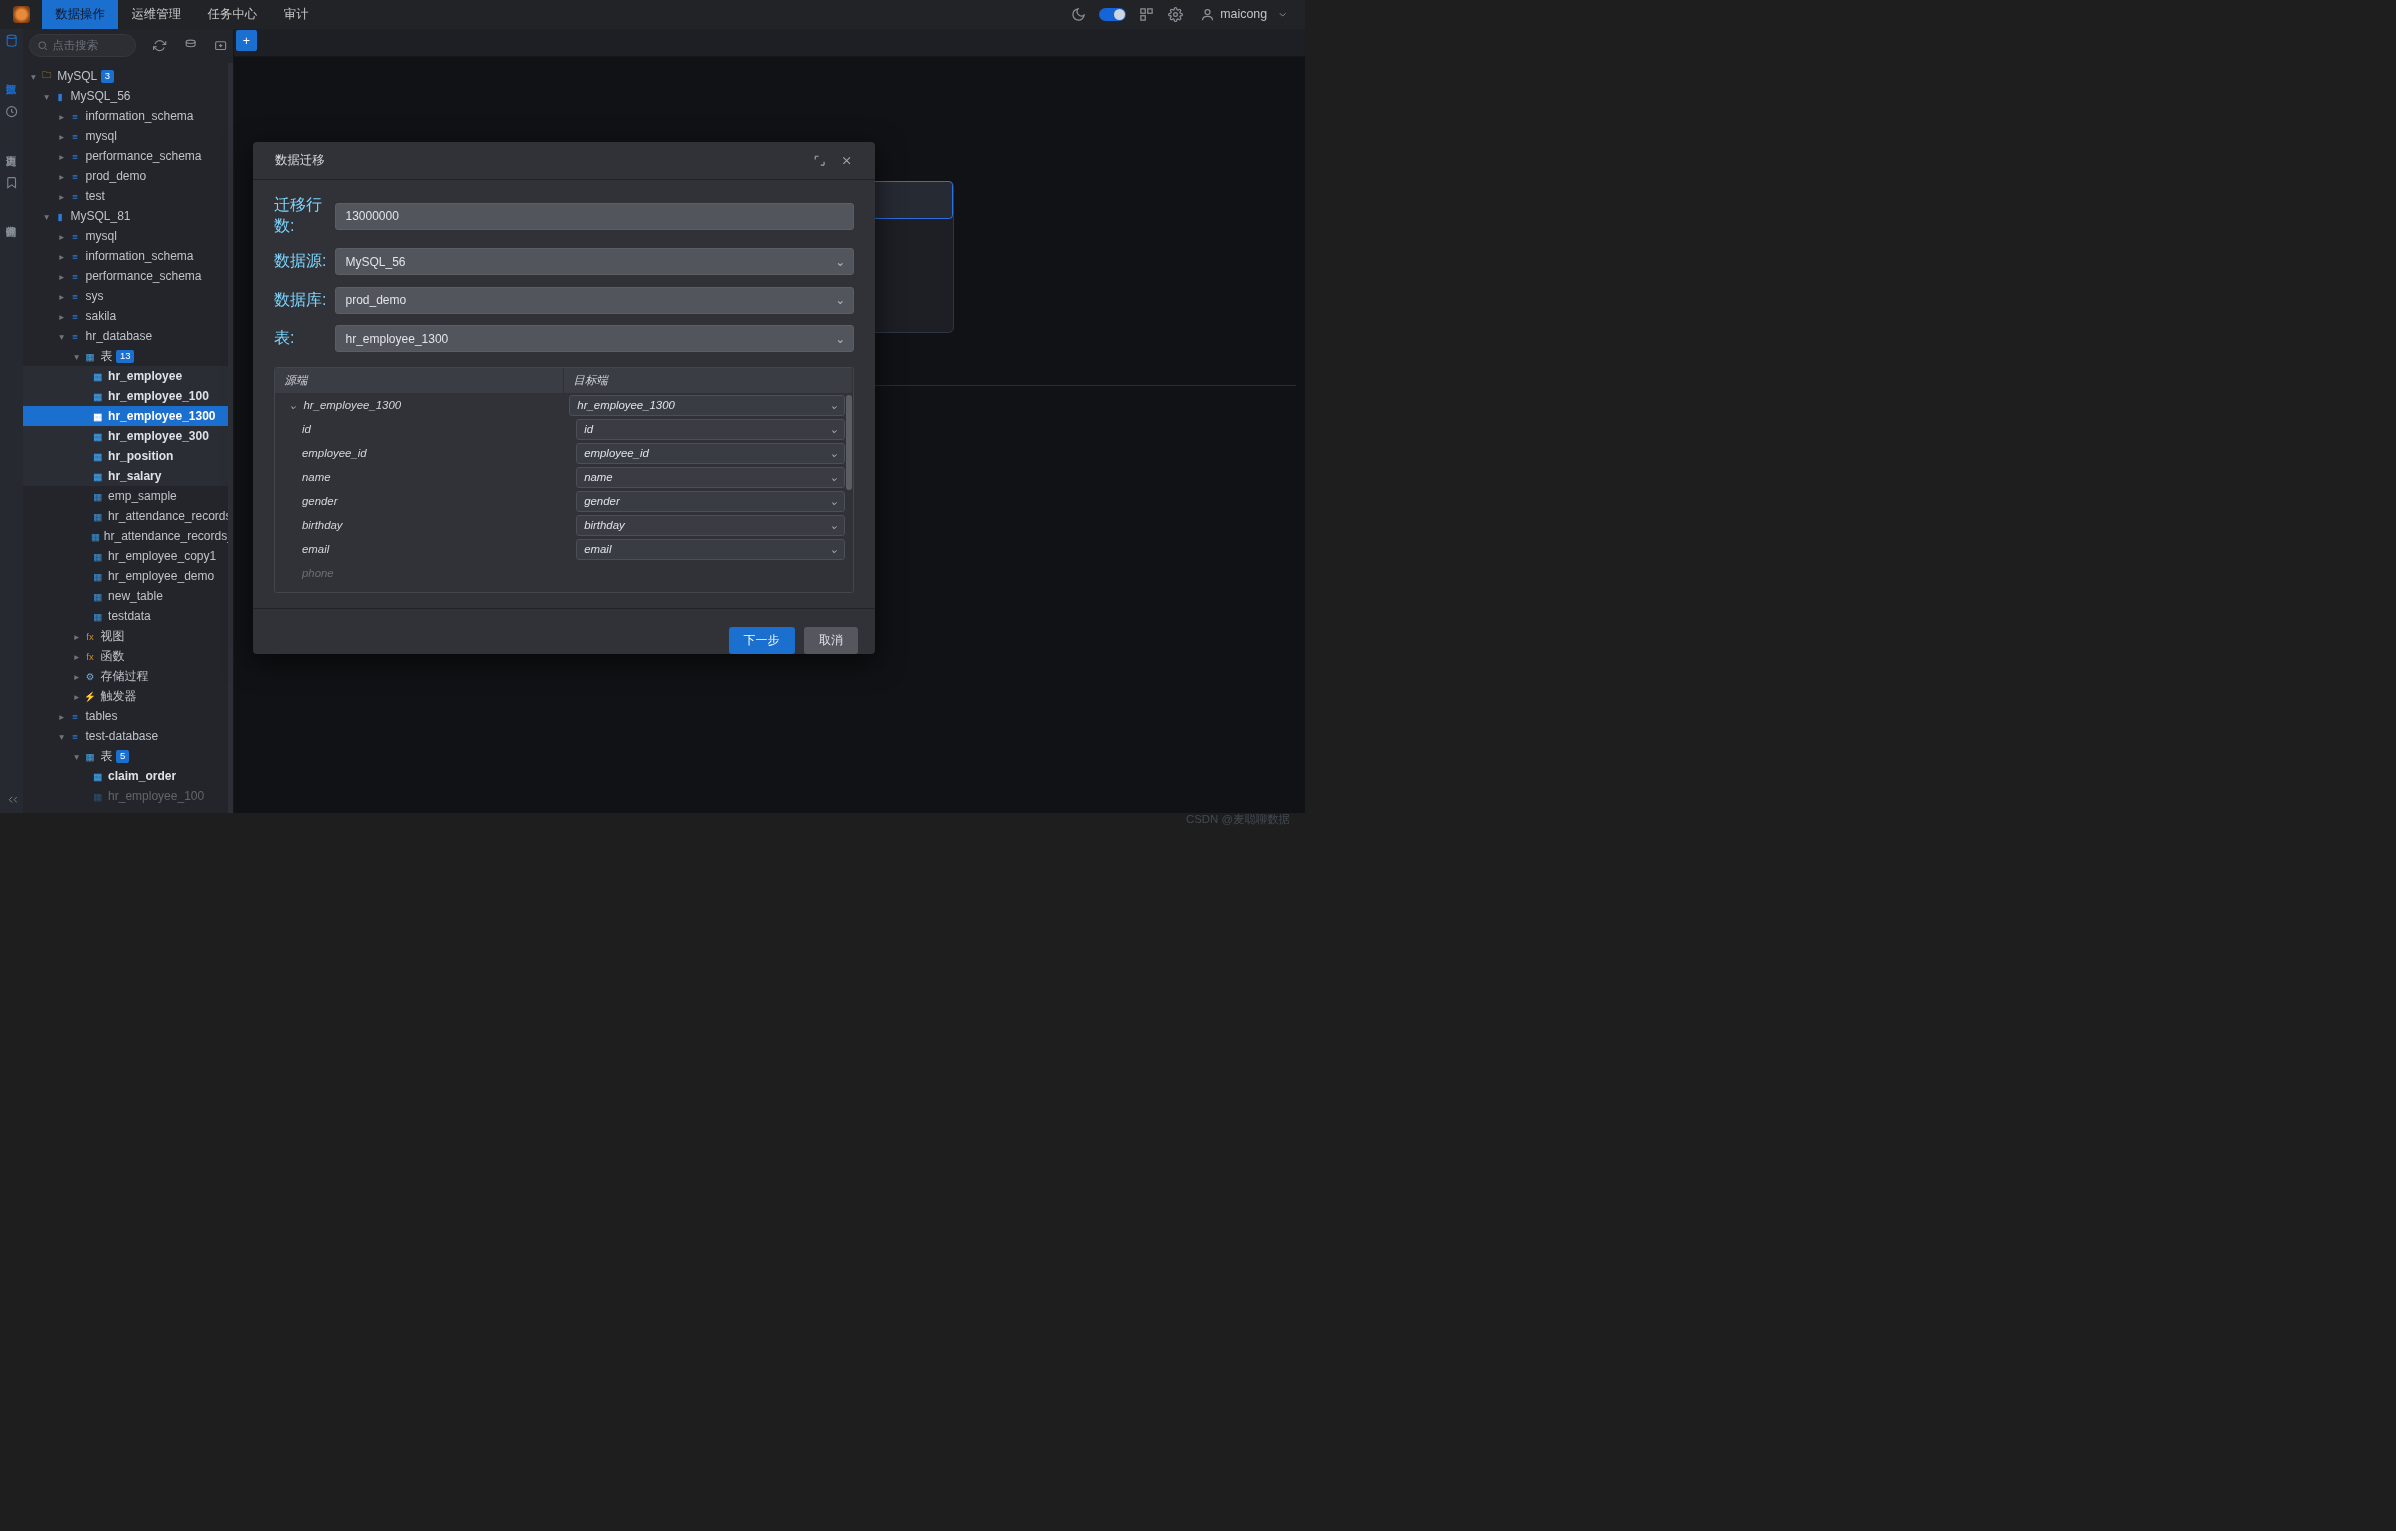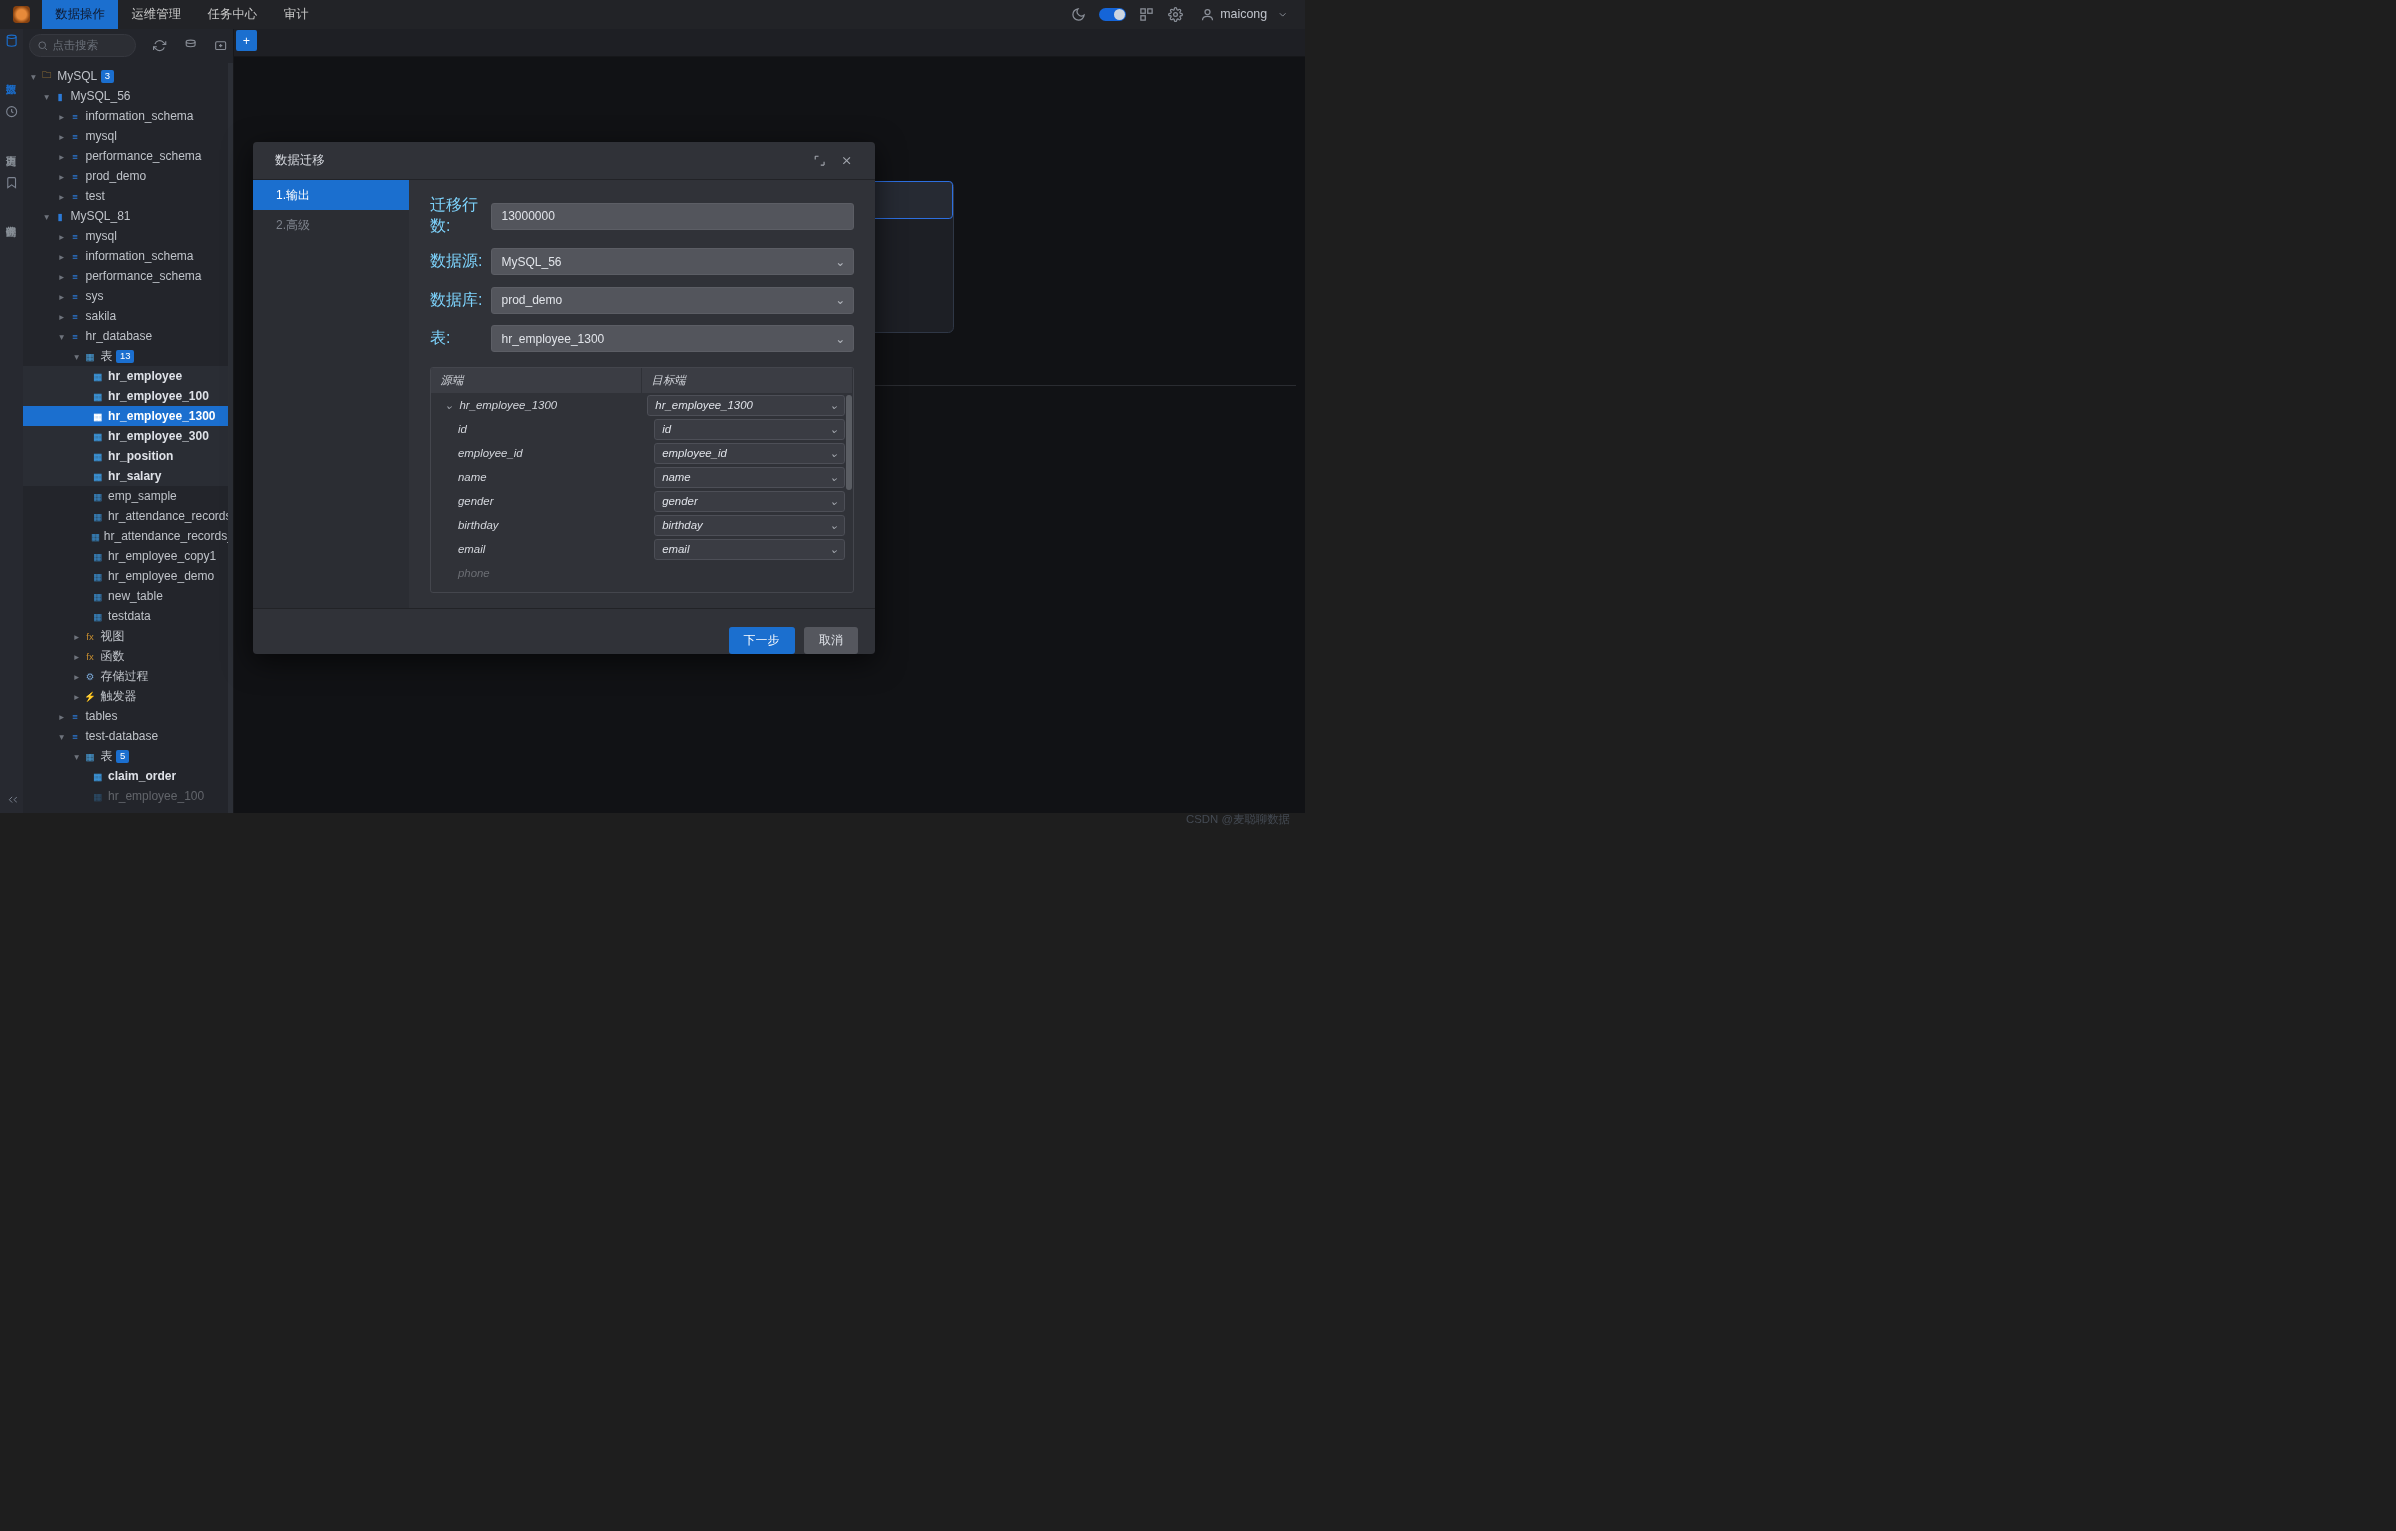--- a/index.html
+++ b/index.html
@@ -412,24 +412,20 @@
               <path d="M4 4h6M4 4v6M20 20h-6M20 20v-6"></path>
             </svg>
           </span>
       <span class="hbtn">
             <svg width="13.3" height="13.3" viewBox="0 0 24 24" fill="none" stroke="#a2a6ae" stroke-width="2">
               <path d="M18 6L6 18M6 6l12 12"></path>
             </svg>
           </span>
     </div>
     <div class="dlg-body">
-      <div class="dlg-side">
-        <div class="step active">1.输出</div>
-        <div class="step">2.高级</div>
-      </div>
       <div class="dlg-form">
         <div class="frow">
           <div class="lbl">迁移行数:</div>
           <div class="ctrl">
                 <span>13000000</span>
               </div>
         </div>
         <div class="frow">
           <div class="lbl">数据源:</div>
           <div class="ctrl">

